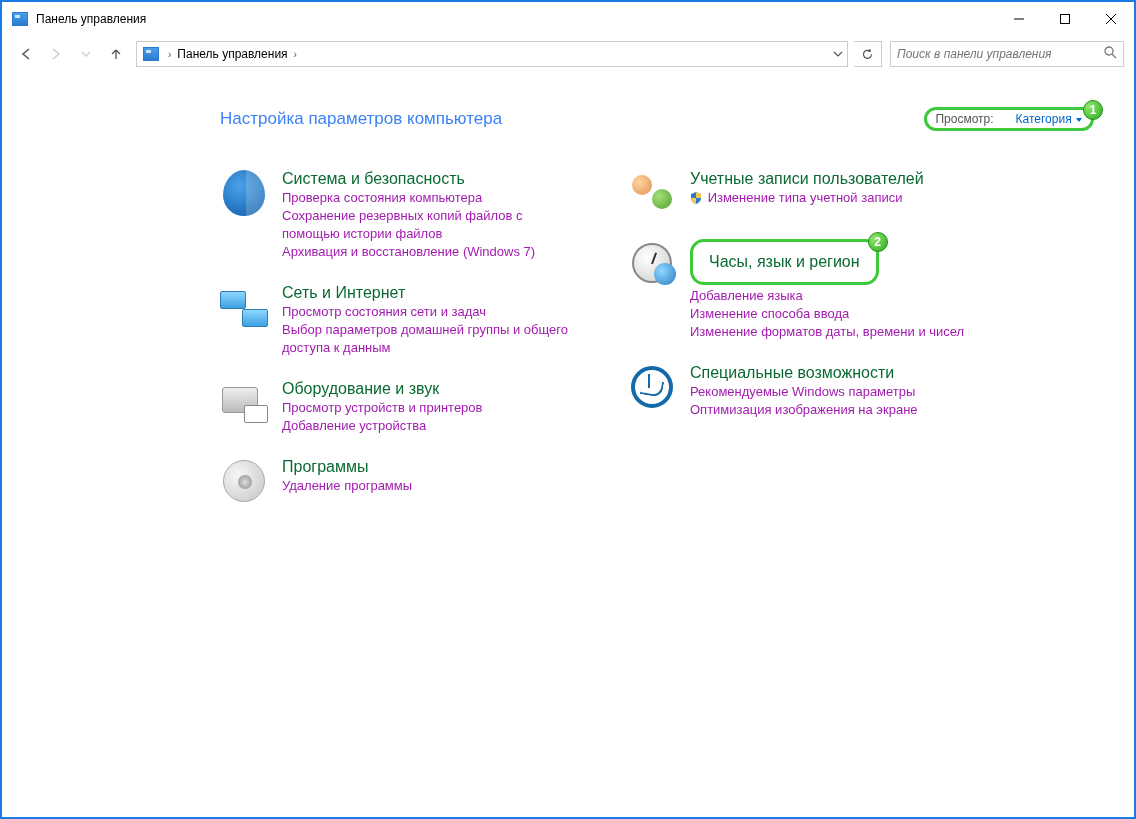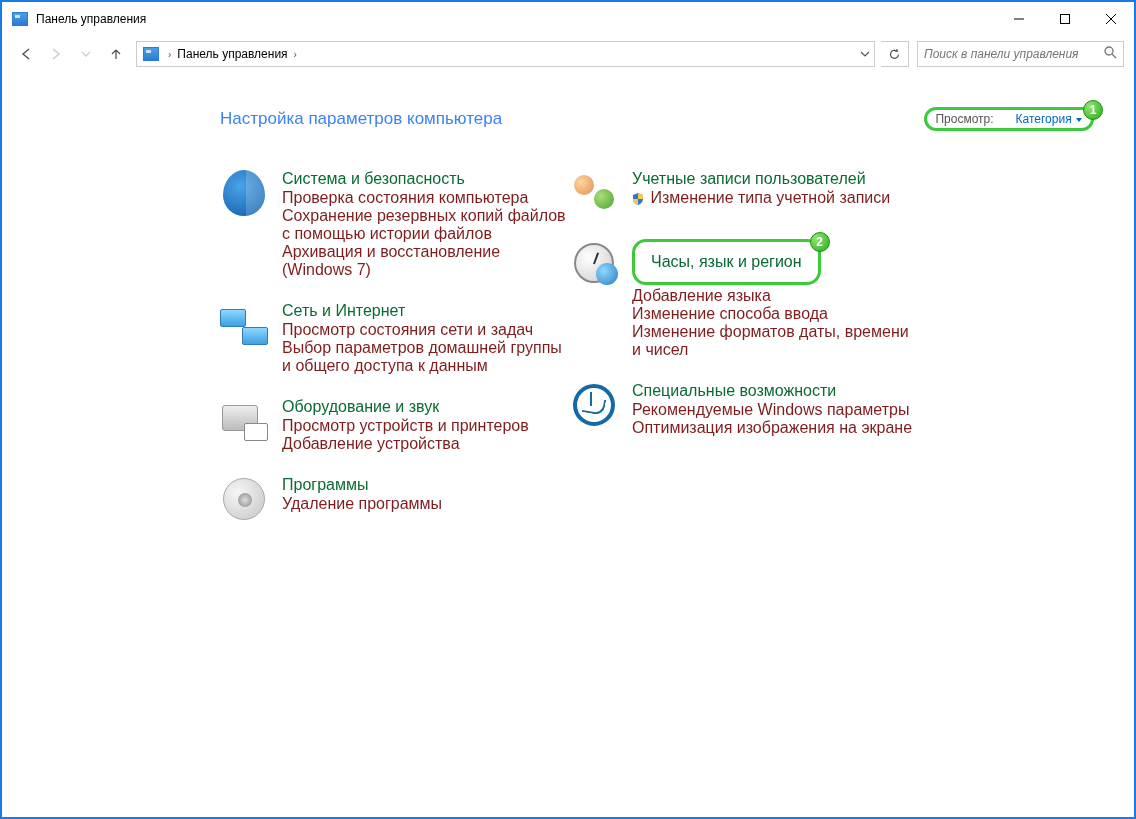--- a/index.html
+++ b/index.html
@@ -19,39 +19,39 @@
 .nav-bar { height: 36px; display: flex; align-items: center; padding: 0 10px; gap: 2px; }
 .nav-btn { width: 28px; height: 28px; display: flex; align-items: center; justify-content: center; color: #555; }
 .disabled { color: #bbb; }
 .address-bar { flex: 1; height: 26px; border: 1px solid #ccc; display: flex; align-items: center; margin: 0 4px; position: relative; }
 .address-bar .aicon { margin: 0 6px; }
 .crumb { font-size: 12px; color: #000; padding: 0 3px; }
 .crumb-sep { font-size: 10px; color: #555; padding: 0 3px; }
 .addr-right { margin-left: auto; display: flex; align-items: center; }
 .addr-drop { width: 18px; display: flex; justify-content: center; }
 .refresh-btn { width: 28px; height: 26px; border: 1px solid #ccc; border-left: none; display: flex; align-items: center; justify-content: center; margin-right: 6px; }
-.search-box { width: 207px; height: 26px; border: 1px solid #ccc; display: flex; align-items: center; padding: 0 6px; justify-content: space-between; }
+.search-box { width: 234px; height: 26px; border: 1px solid #ccc; display: flex; align-items: center; padding: 0 6px; justify-content: space-between; }
 .search-box input { border: none; outline: none; font-size: 12px; font-style: italic; color: #888; width: 175px; background: transparent; }
 .search-icon { color: #666; }
 
 
 .content { position: absolute; top: 105px; left: 218px; right: 40px; }
 .page-title-row { display: flex; justify-content: space-between; align-items: center; margin-bottom: 38px; }
 .page-title { font-size: 17px; color: #3b82f6; font-weight: 400; }
 .view-by { font-size: 12px; color: #555; display: flex; align-items: flex-start; gap: 6px; }
 .view-by .link { color: #0066cc; margin-left: 16px; }
 
-.columns { display: flex; }
+.columns { display: flex; gap: 58px; }
 .column { width: 350px; }
 
 .cat { display: flex; gap: 14px; margin-bottom: 22px; }
 .cat-icon { width: 48px; height: 48px; flex-shrink: 0; display: flex; align-items: center; justify-content: center; }
 .cat-body { flex: 1; }
 .cat-title { font-size: 16px; color: #0a6a32; margin-bottom: 2px; line-height: 20px; }
-.cat-link { font-size: 16px; color: #7f1d1d; display: block; line-height: 18px; }
+.cat-link { font-size: 13px; color: #a21caf; display: block; line-height: 18px; }
 .shield-sm { display: inline-block; width: 12px; height: 12px; margin-right: 2px; vertical-align: -2px; }
 
 
 .highlight { border: 3px solid #3cc93c; border-radius: 14px; padding: 2px 8px; display: inline-flex; align-items: center; position: relative; }
 .highlight .badge { position: absolute; right: -12px; top: -10px; width: 20px; height: 20px; border-radius: 50%; background: radial-gradient(circle at 30% 30%, #8ee66e, #2fab1f); color: #fff; font-size: 12px; font-weight: bold; display: flex; align-items: center; justify-content: center; border: 1px solid #1f8f12; }
 
 
 .ic-shield { background: radial-gradient(circle at 40% 35%, #4aa3e8, #0f5aa8); border-radius: 50% 50% 50% 50% / 55% 55% 45% 45%; width: 42px; height: 46px; position: relative; }
 .ic-shield::after { content:""; position:absolute; left:55%; top:0; bottom:0; right:0; background: rgba(255,255,255,.18); border-top-right-radius:50%; border-bottom-right-radius:50%; }
 .ic-net { position: relative; width: 48px; height: 40px; }

